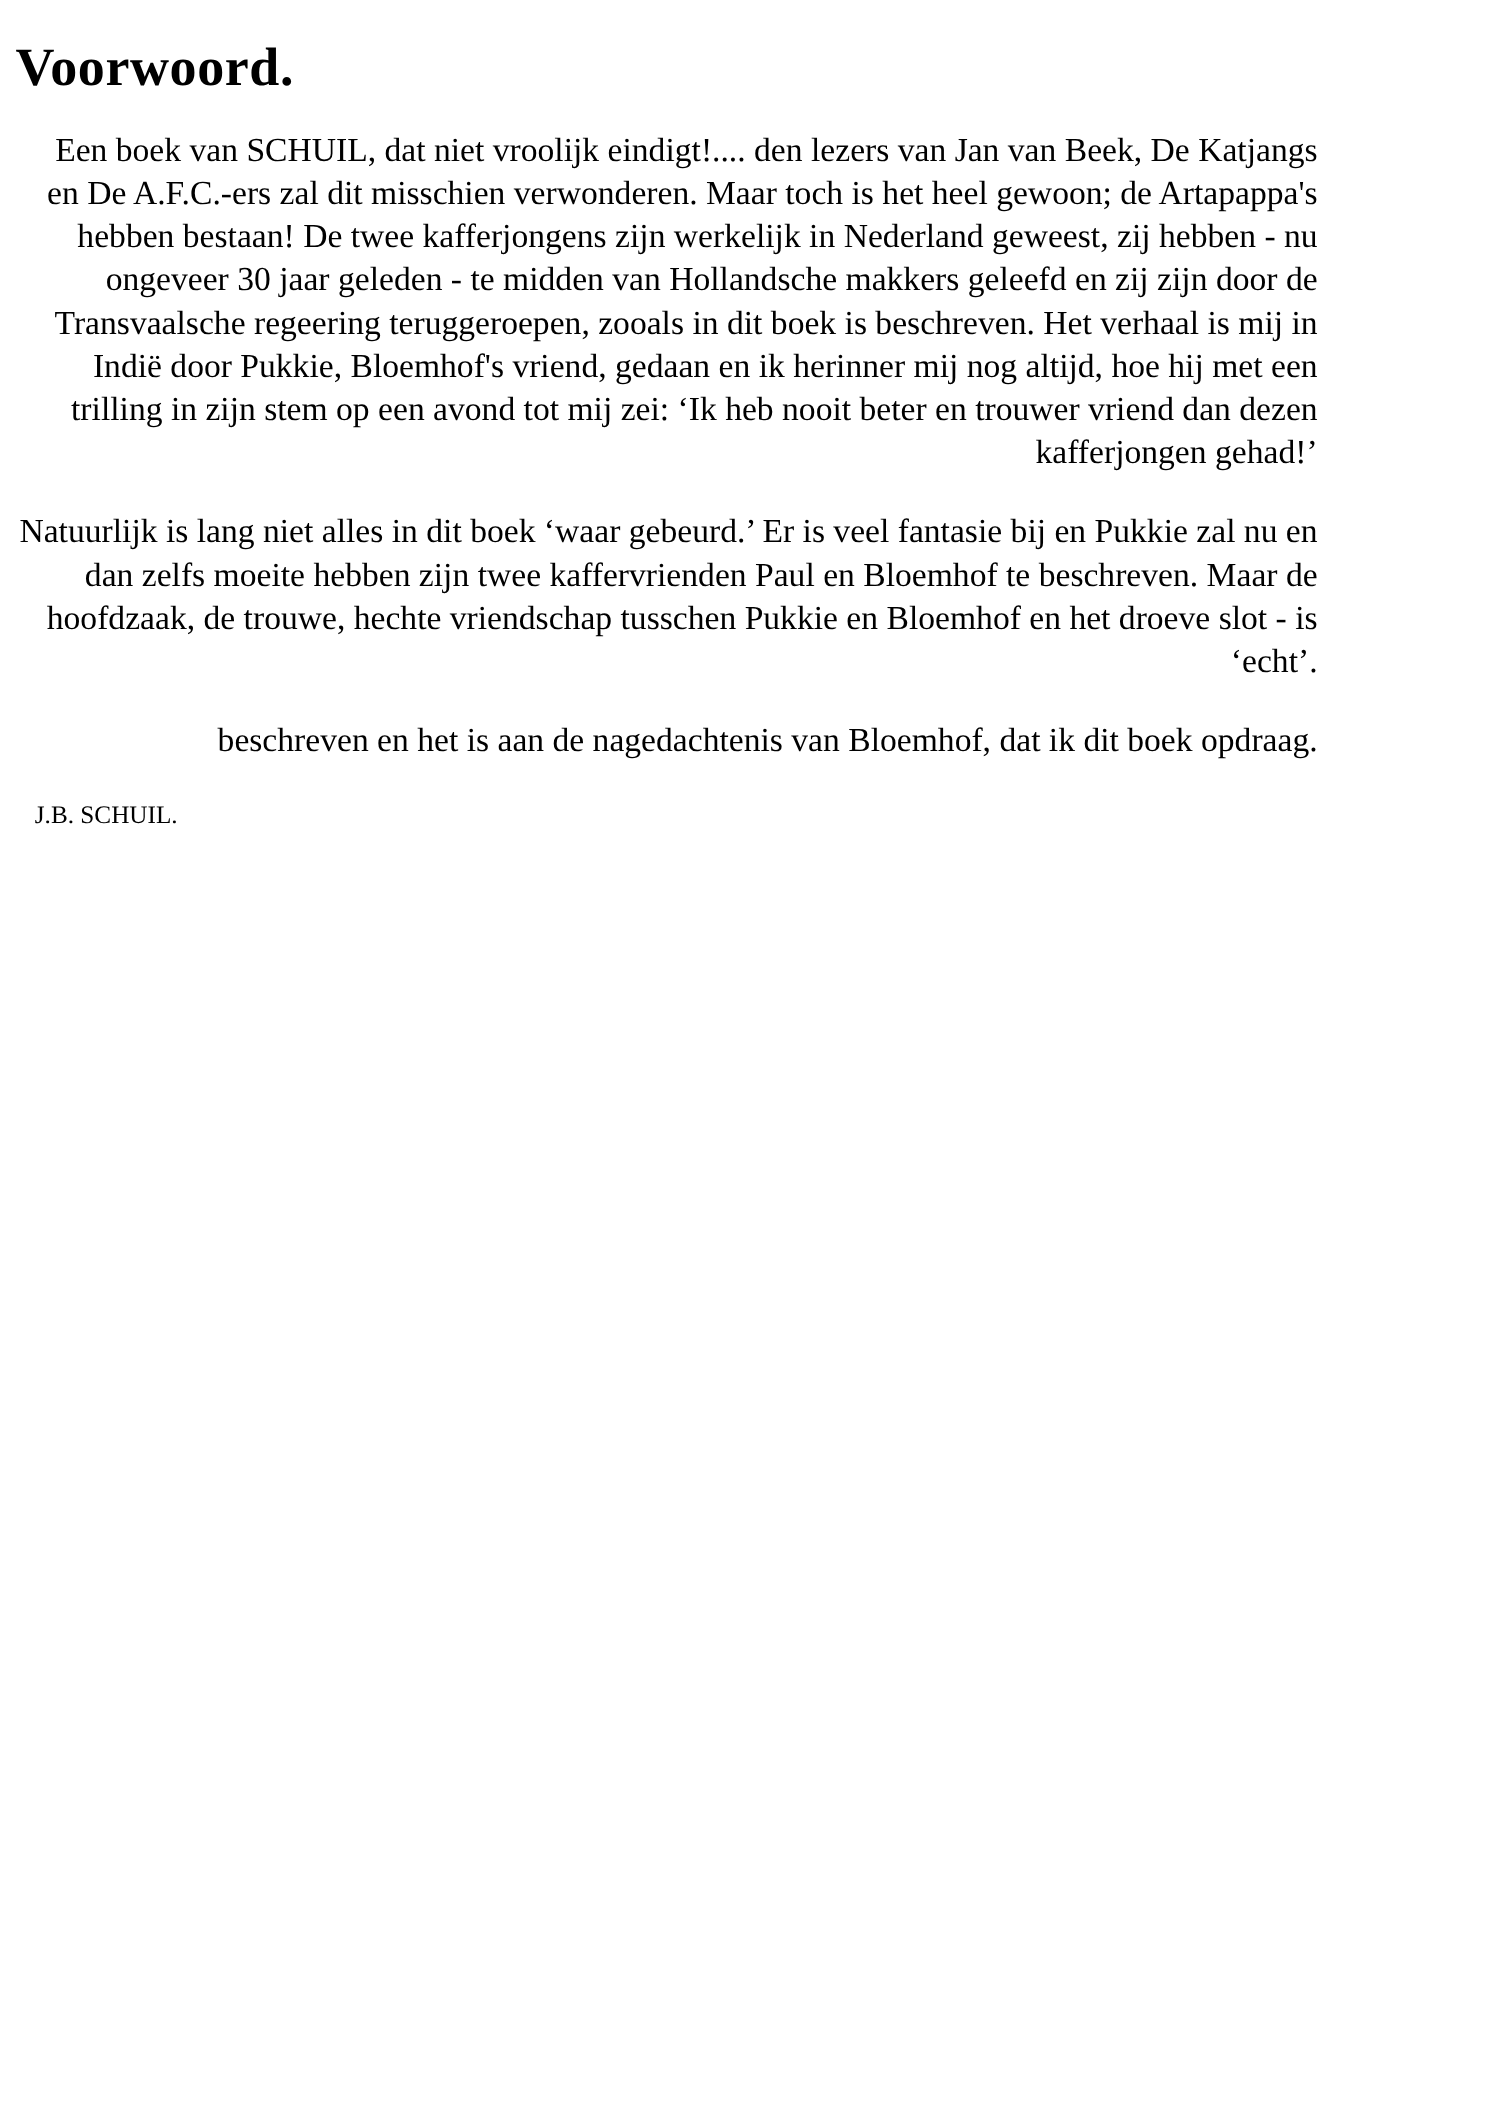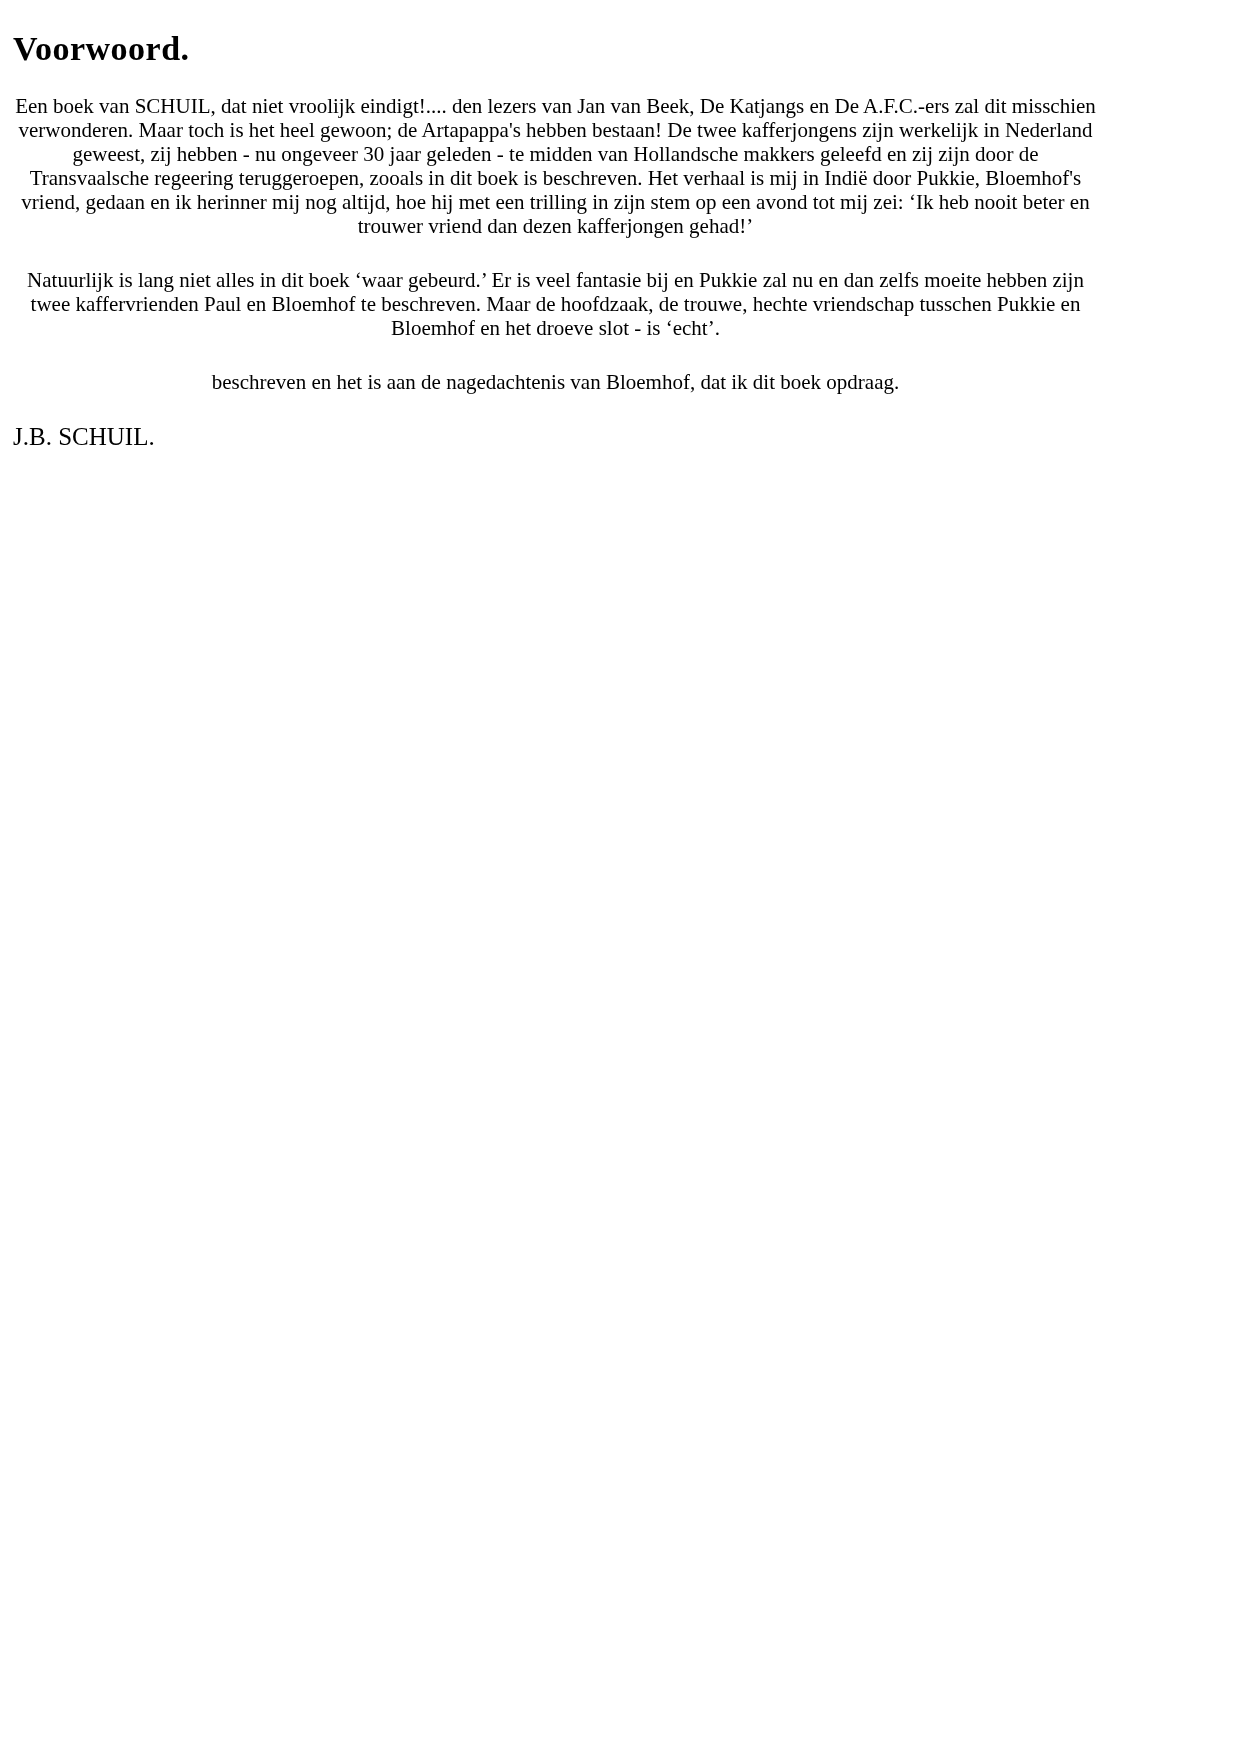--- a/index.html
+++ b/index.html
@@ -14,35 +14,35 @@
     min-height: 1752px;
     box-sizing: border-box;
   }
   .page {
     padding: 10px 14px 0 13px;
   }
   .content {
     max-width: 1085px;
   }
   h1.doc-title {
-    font-size: 34px;
+    font-size: 45px;
     font-weight: bold;
     margin: 20px 0 26px 0;
     letter-spacing: 0.5px;
   }
   p.doc-paragraph {
-    font-size: 21px;
-    line-height: 24px;
+    font-size: 28px;
+    line-height: 36px;
     margin: 0 0 30px 0;
-    text-align: center;
+    text-align: right;
   }
   p.doc-signature {
-    font-size: 25px;
+    font-size: 21px;
     line-height: 26px;
-    margin: 0 0 30px 0;
+    margin: 0 0 30px 16px;
   }
 </style>
 </head>
 <body>
 
 <div class="page">
   <div class="content">
     <h1 class="doc-title">Voorwoord.</h1>
 
     <p class="doc-paragraph">Een boek van SCHUIL, dat niet vroolijk eindigt!.... den lezers van Jan van Beek, De Katjangs en De A.F.C.-ers zal dit misschien verwonderen. Maar toch is het heel gewoon; de Artapappa's hebben bestaan! De twee kafferjongens zijn werkelijk in Nederland geweest, zij hebben - nu ongeveer 30 jaar geleden - te midden van Hollandsche makkers geleefd en zij zijn door de Transvaalsche regeering teruggeroepen, zooals in dit boek is beschreven. Het verhaal is mij in Indië door Pukkie, Bloemhof's vriend, gedaan en ik herinner mij nog altijd, hoe hij met een trilling in zijn stem op een avond tot mij zei: ‘Ik heb nooit beter en trouwer vriend dan dezen kafferjongen gehad!’</p>

